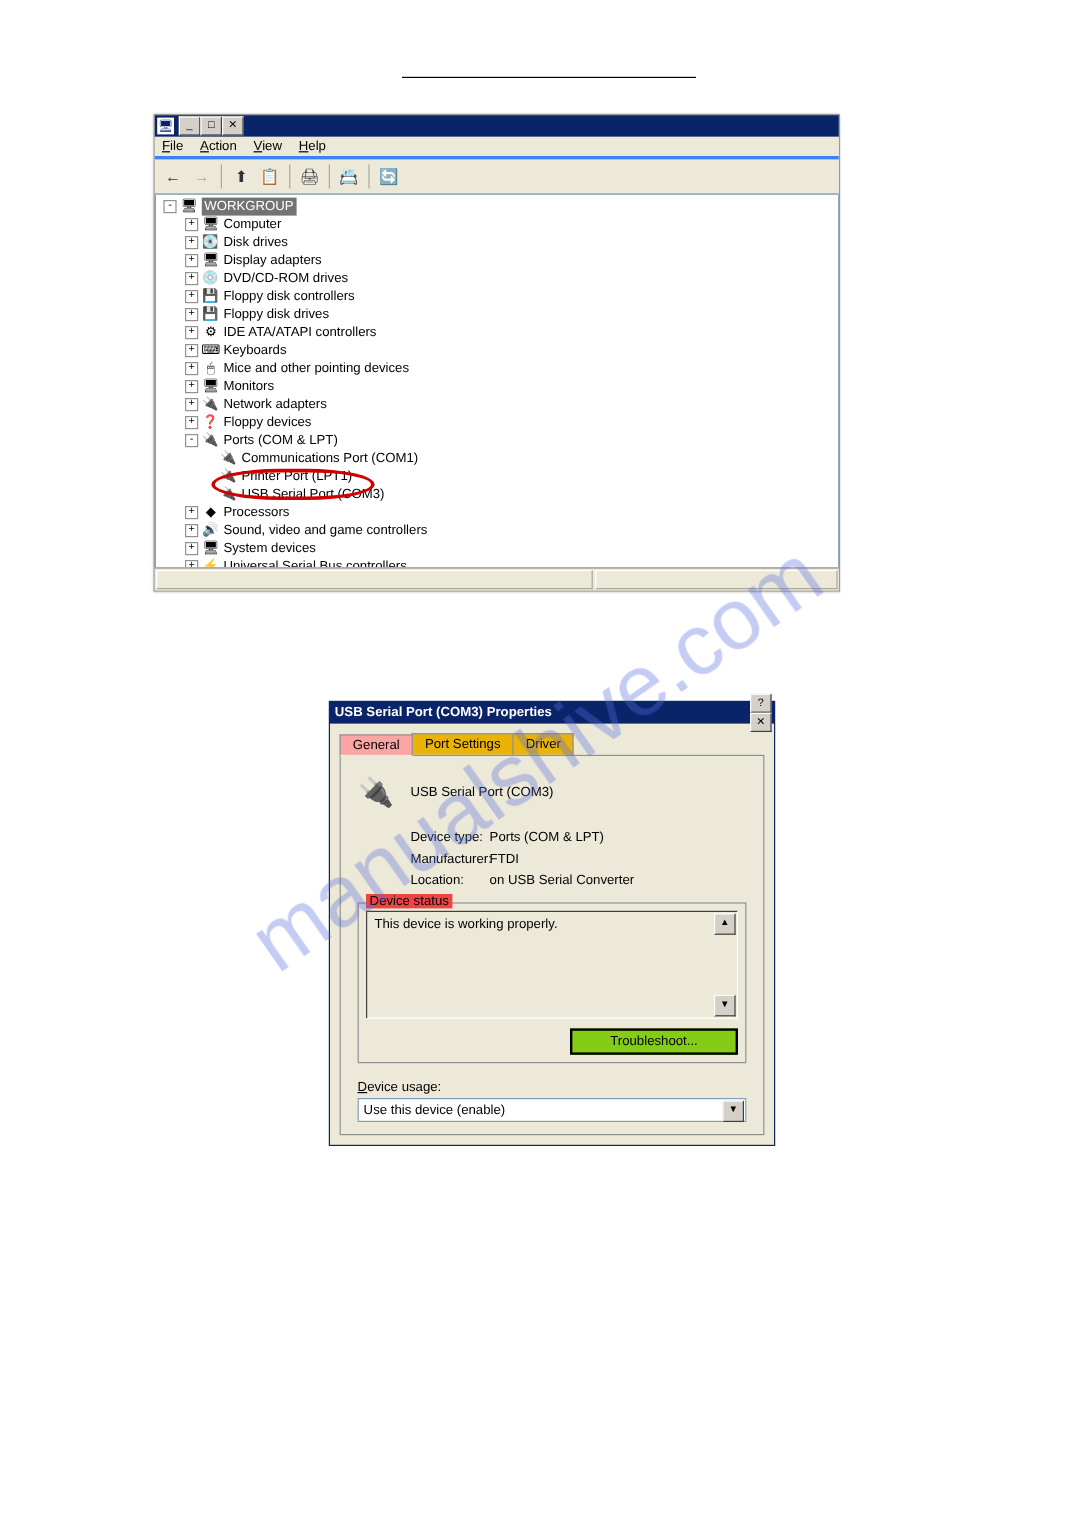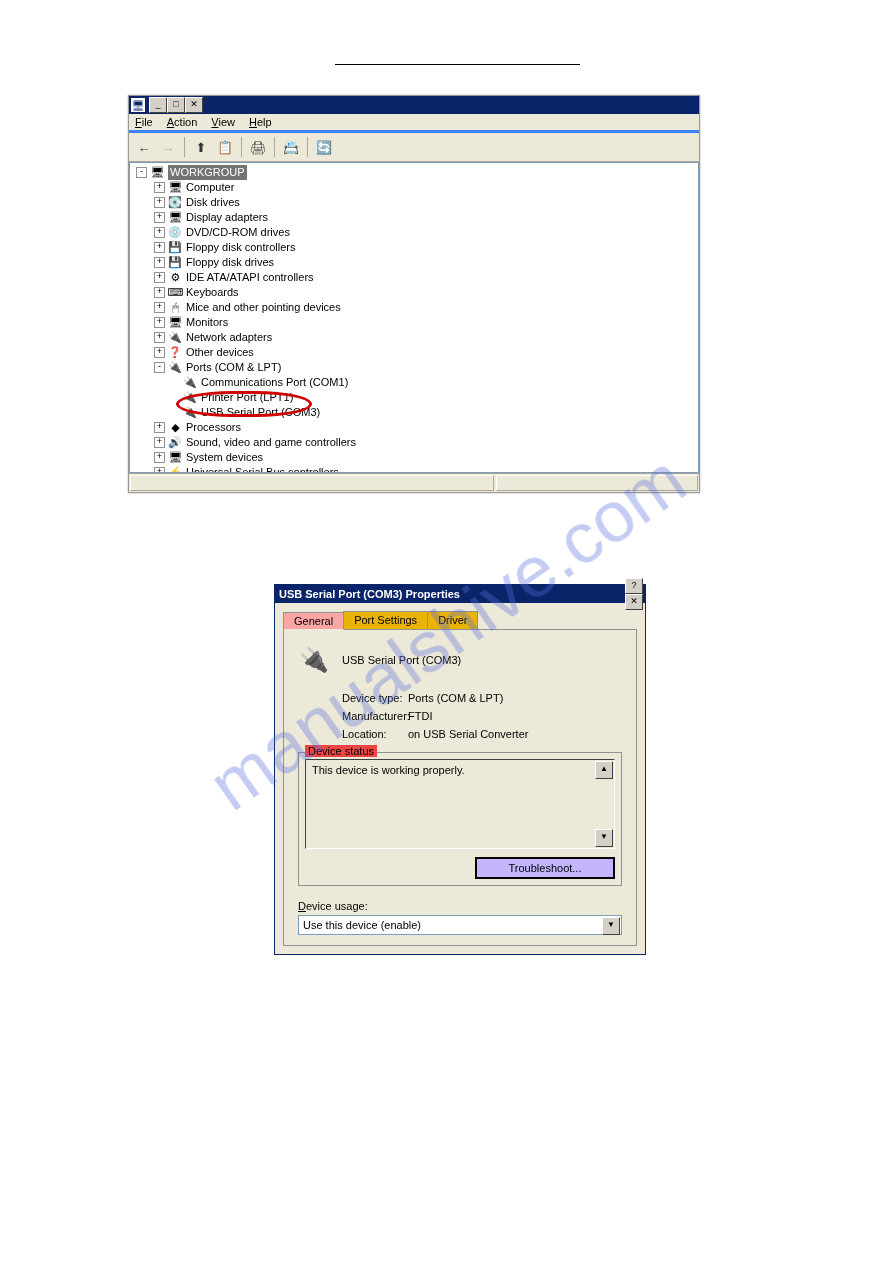--- a/index.html
+++ b/index.html
@@ -206,21 +206,21 @@
     font-size: 11px;
     position: relative;
   }
   .scrollbtn {
     position: absolute; right: 1px; width: 16px; height: 16px;
     background: #d4d0c8; border: 1px solid #fff;
     border-right-color:#404040; border-bottom-color:#404040;
     font-size: 8px; text-align: center; line-height: 14px;
   }
   .btn {
-    background: #c4b5fd;
+    background: #84cc16;
     border: 1px solid #404040;
     border-top-color: #fff; border-left-color: #fff;
     padding: 3px 18px;
     font-size: 11px;
     min-width: 60px;
     text-align: center;
   }
   .usagelbl { margin-top: 14px; margin-bottom: 3px; }
   .combo {
     width: 100%; height: 20px;
@@ -335,21 +335,21 @@
           <span class="nlabel">Monitors</span>
         </div>
       <div class="node lvl1">
           <span class="exp">+</span>
           <span class="nicon">🔌</span>
           <span class="nlabel">Network adapters</span>
         </div>
       <div class="node lvl1">
           <span class="exp">+</span>
           <span class="nicon" style="color:#e6b800">❓</span>
-          <span class="nlabel">Other devices</span>
+          <span class="nlabel">Floppy devices</span>
         </div>
       <div class="node lvl1">
           <span class="exp">-</span>
           <span class="nicon">🔌</span>
           <span class="nlabel">Ports (COM &amp; LPT)</span>
         </div>
       <div class="node lvl2">
           <span style="width:11px"></span>
           <span class="nicon">🔌</span>
           <span class="nlabel">Communications Port (COM1)</span>

